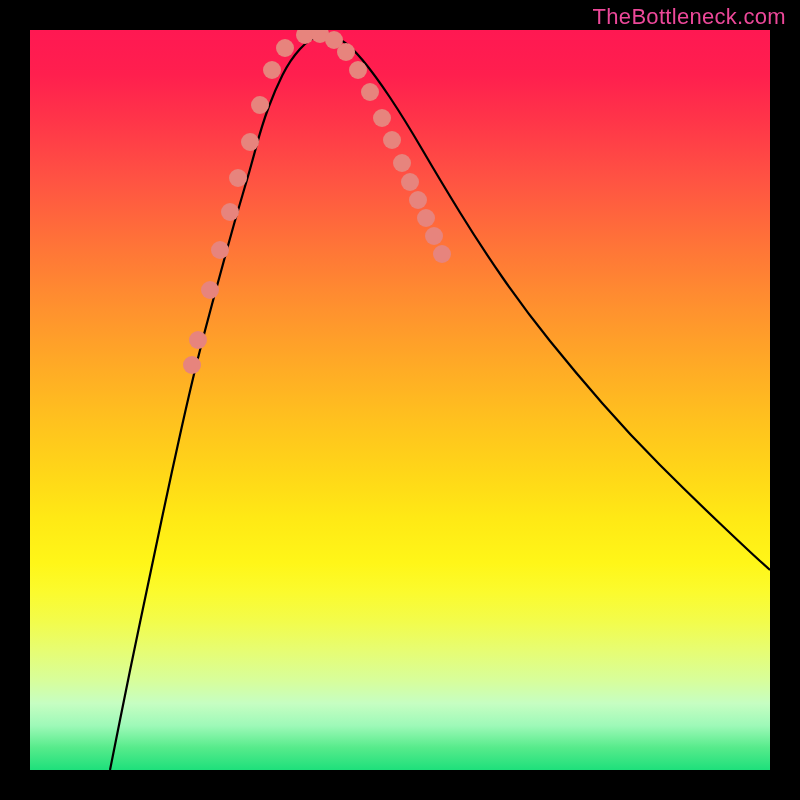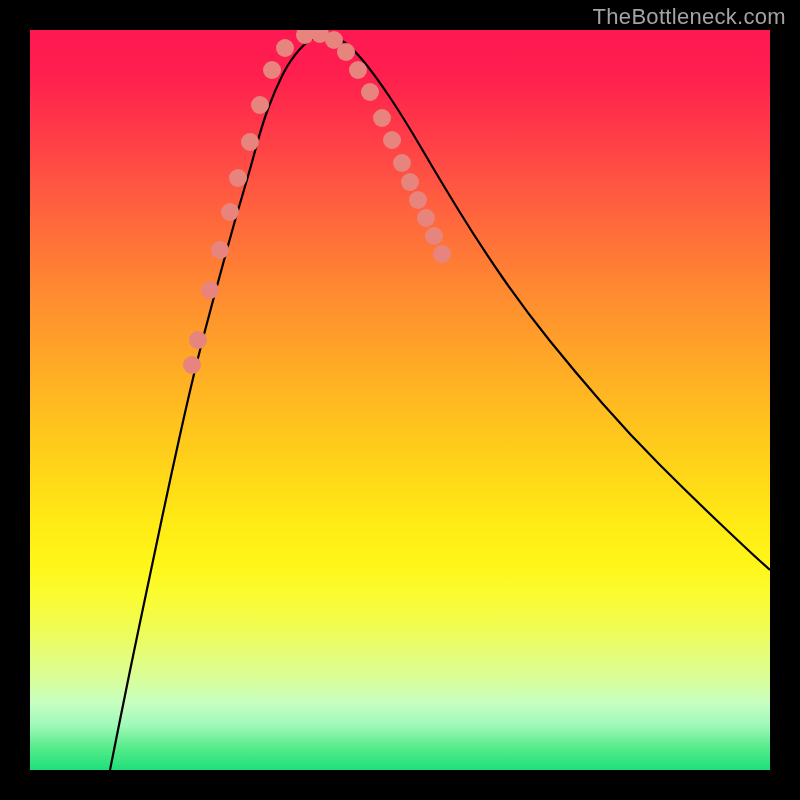--- a/index.html
+++ b/index.html
@@ -14,21 +14,21 @@
   .frame {
     position: relative;
     width: 800px;
     height: 800px;
     background: #000;
   }
   .watermark {
     position: absolute;
     top: 4px;
     right: 14px;
-    color: #a3a3a3;
+    color: #ec4899;
     font-size: 22px;
     font-weight: 500;
     letter-spacing: 0.3px;
     z-index: 5;
   }
   .plot-wrap {
     position: absolute;
     left: 30px;
     top: 30px;
     width: 740px;

